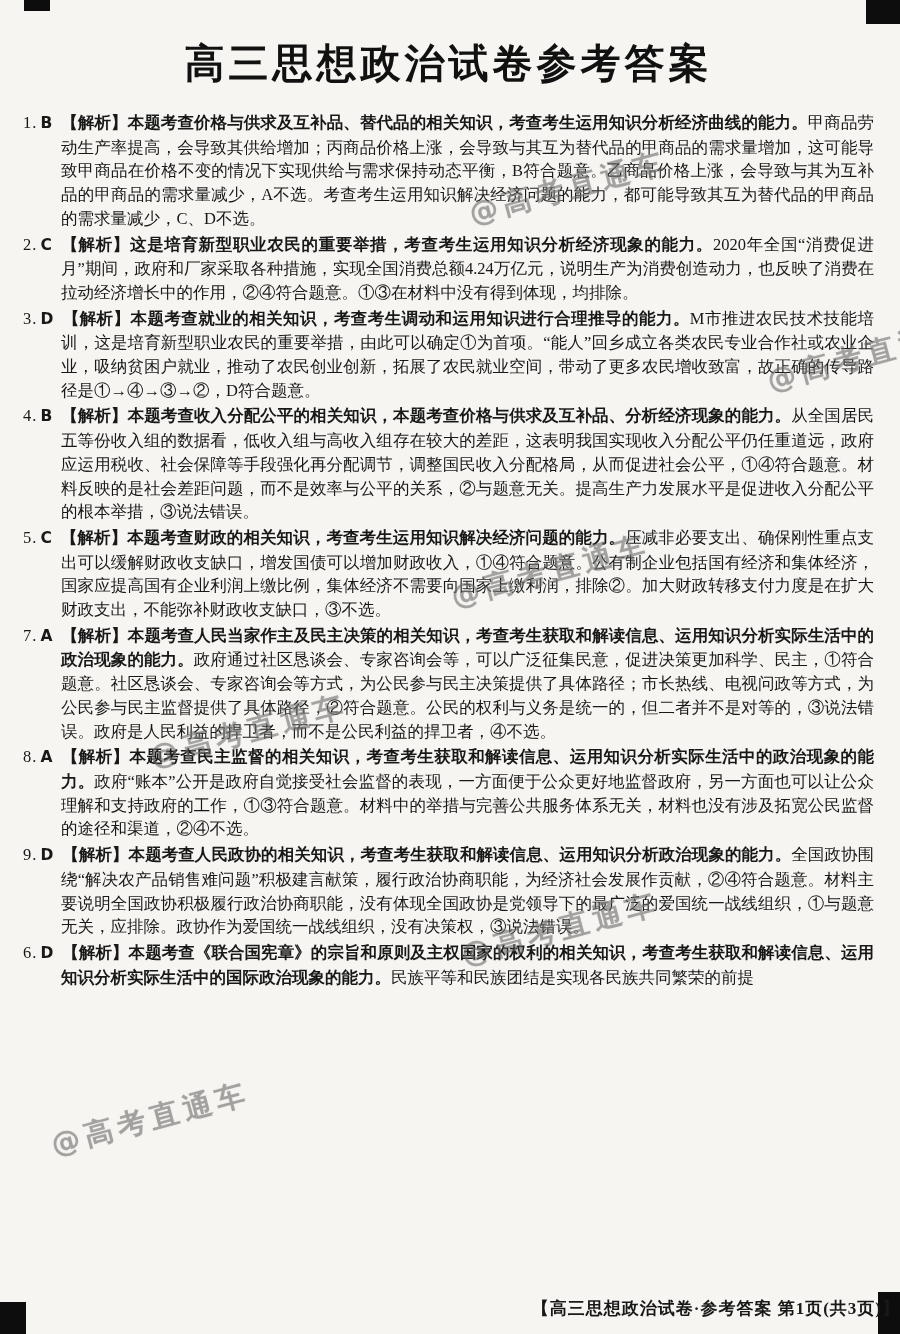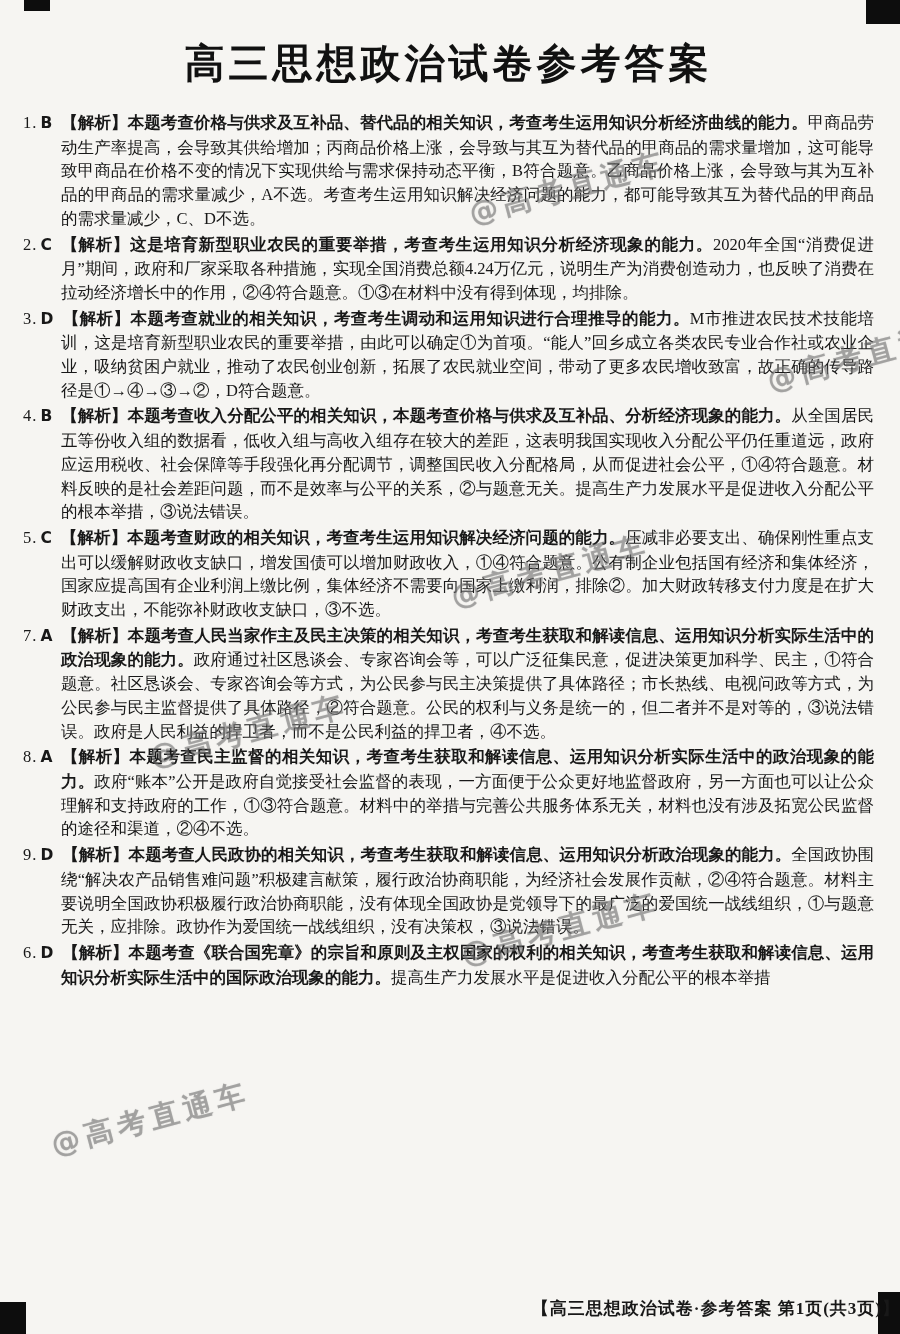--- a/index.html
+++ b/index.html
@@ -89,21 +89,21 @@
   <p class="item"><span class="num">5.</span><span class="letter">C</span><span class="tag">【解析】</span><span class="lead">本题考查财政的相关知识，考查考生运用知识解决经济问题的能力。</span><span class="rest">压减非必要支出、确保刚性重点支出可以缓解财政收支缺口，增发国债可以增加财政收入，①④符合题意。公有制企业包括国有经济和集体经济，国家应提高国有企业利润上缴比例，集体经济不需要向国家上缴利润，排除②。加大财政转移支付力度是在扩大财政支出，不能弥补财政收支缺口，③不选。</span></p>
 
 
   <p class="item"><span class="num">7.</span><span class="letter">A</span><span class="tag">【解析】</span><span class="lead">本题考查人民当家作主及民主决策的相关知识，考查考生获取和解读信息、运用知识分析实际生活中的政治现象的能力。</span><span class="rest">政府通过社区恳谈会、专家咨询会等，可以广泛征集民意，促进决策更加科学、民主，①符合题意。社区恳谈会、专家咨询会等方式，为公民参与民主决策提供了具体路径；市长热线、电视问政等方式，为公民参与民主监督提供了具体路径，②符合题意。公民的权利与义务是统一的，但二者并不是对等的，③说法错误。政府是人民利益的捍卫者，而不是公民利益的捍卫者，④不选。</span></p>
 
   <p class="item"><span class="num">8.</span><span class="letter">A</span><span class="tag">【解析】</span><span class="lead">本题考查民主监督的相关知识，考查考生获取和解读信息、运用知识分析实际生活中的政治现象的能力。</span><span class="rest">政府“账本”公开是政府自觉接受社会监督的表现，一方面便于公众更好地监督政府，另一方面也可以让公众理解和支持政府的工作，①③符合题意。材料中的举措与完善公共服务体系无关，材料也没有涉及拓宽公民监督的途径和渠道，②④不选。</span></p>
 
   <p class="item"><span class="num">9.</span><span class="letter">D</span><span class="tag">【解析】</span><span class="lead">本题考查人民政协的相关知识，考查考生获取和解读信息、运用知识分析政治现象的能力。</span><span class="rest">全国政协围绕“解决农产品销售难问题”积极建言献策，履行政治协商职能，为经济社会发展作贡献，②④符合题意。材料主要说明全国政协积极履行政治协商职能，没有体现全国政协是党领导下的最广泛的爱国统一战线组织，①与题意无关，应排除。政协作为爱国统一战线组织，没有决策权，③说法错误。</span></p>
 
 
-  <p class="item"><span class="num">6.</span><span class="letter">D</span><span class="tag">【解析】</span><span class="lead">本题考查《联合国宪章》的宗旨和原则及主权国家的权利的相关知识，考查考生获取和解读信息、运用知识分析实际生活中的国际政治现象的能力。</span><span class="rest">提高生产力发展水平是促进收入分配公平的根本举措</span></p>
+  <p class="item"><span class="num">6.</span><span class="letter">D</span><span class="tag">【解析】</span><span class="lead">本题考查《联合国宪章》的宗旨和原则及主权国家的权利的相关知识，考查考生获取和解读信息、运用知识分析实际生活中的国际政治现象的能力。</span><span class="rest">民族平等和民族团结是实现各民族共同繁荣的前提</span></p>
 </div>
 
   <div class="footer">【高三思想政治试卷·参考答案 第1页(共3页)】</div>
 
   <div class="wm-layer">
       <span class="wm" style="left: 470px; top: 195px; transform: rotate(-15deg);">@高考直通车</span>
       <span class="wm" style="left: 768px; top: 362px; transform: rotate(-15deg);">@高考直通车</span>
       <span class="wm" style="left: 452px; top: 578px; transform: rotate(-15deg);">@高考直通车</span>
       <span class="wm" style="left: 150px; top: 738px; transform: rotate(-15deg);">@高考直通车</span>
       <span class="wm" style="left: 462px; top: 936px; transform: rotate(-15deg);">@高考直通车</span>

